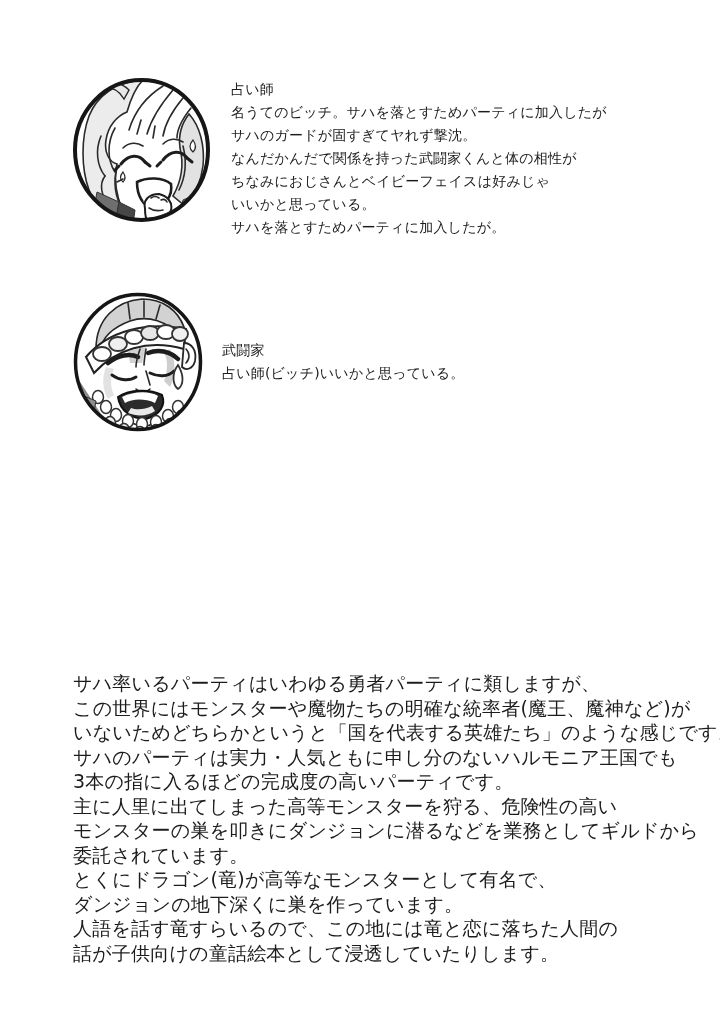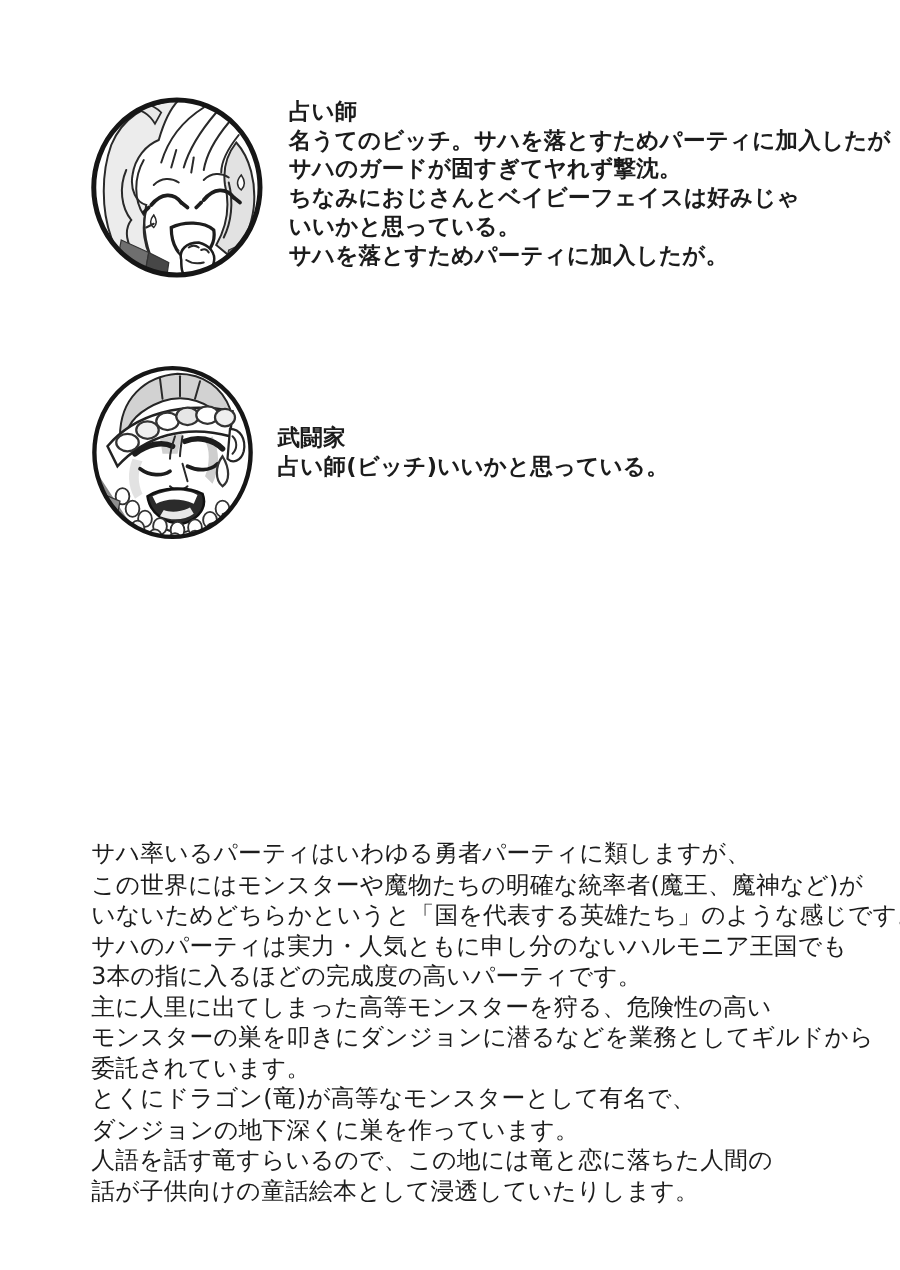--- a/index.html
+++ b/index.html
@@ -9,25 +9,24 @@
     height: 1016px;
     background: #ffffff;
     overflow: hidden;
     font-family: "DejaVu Sans", "Liberation Sans", sans-serif;
     color: #1c1c1c;
   }
   .avatar { position: absolute; }
   .avatar svg { display: block; }
   .profile-text { position: absolute; }
   .profile-text .line {
-    font-size: 18px;
+    font-size: 14px;
     line-height: 23px;
     white-space: nowrap;
     letter-spacing: 0.2px;
-    font-weight: bold;
   }
   .world-notes { position: absolute; left: 73px; top: 671px; }
   .world-notes .line {
     font-size: 19px;
     line-height: 24.5px;
     white-space: nowrap;
     letter-spacing: 0.2px;
   }
   .stroke { fill: none; stroke: #2a2a2a; stroke-width: 1.6; stroke-linecap: round; }
   .thick  { fill: none; stroke: #1d1d1d; stroke-width: 3;   stroke-linecap: round; }
@@ -95,20 +94,21 @@
         <path d="M 112,124 L 130,116 L 136,148 L 106,148 Z" fill="#7c7c7c" stroke="#333333" stroke-width="1"></path>
       </g>
       <ellipse cx="70.5" cy="74" rx="66.5" ry="70" fill="none" stroke="#161616" stroke-width="4"></ellipse>
     </svg>
   </div>
 
   <div class="profile-text" style="left:231px; top:78px;">
     <div class="line">占い師</div>
     <div class="line">名うてのビッチ。サハを落とすためパーティに加入したが</div>
     <div class="line">サハのガードが固すぎてヤれず撃沈。</div>
+    <div class="line">なんだかんだで関係を持った武闘家くんと体の相性が</div>
     <div class="line">ちなみにおじさんとベイビーフェイスは好みじゃ</div>
     <div class="line">いいかと思っている。</div>
     <div class="line">サハを落とすためパーティに加入したが。</div>
   </div>
 
   <div class="avatar" style="left:72px; top:291px; width:132px; height:142px;">
     <svg width="132" height="142" viewBox="0 0 132 142">
       <defs>
         <clipPath id="clip2">
             <ellipse cx="66" cy="71" rx="62.5" ry="67.5"></ellipse>

